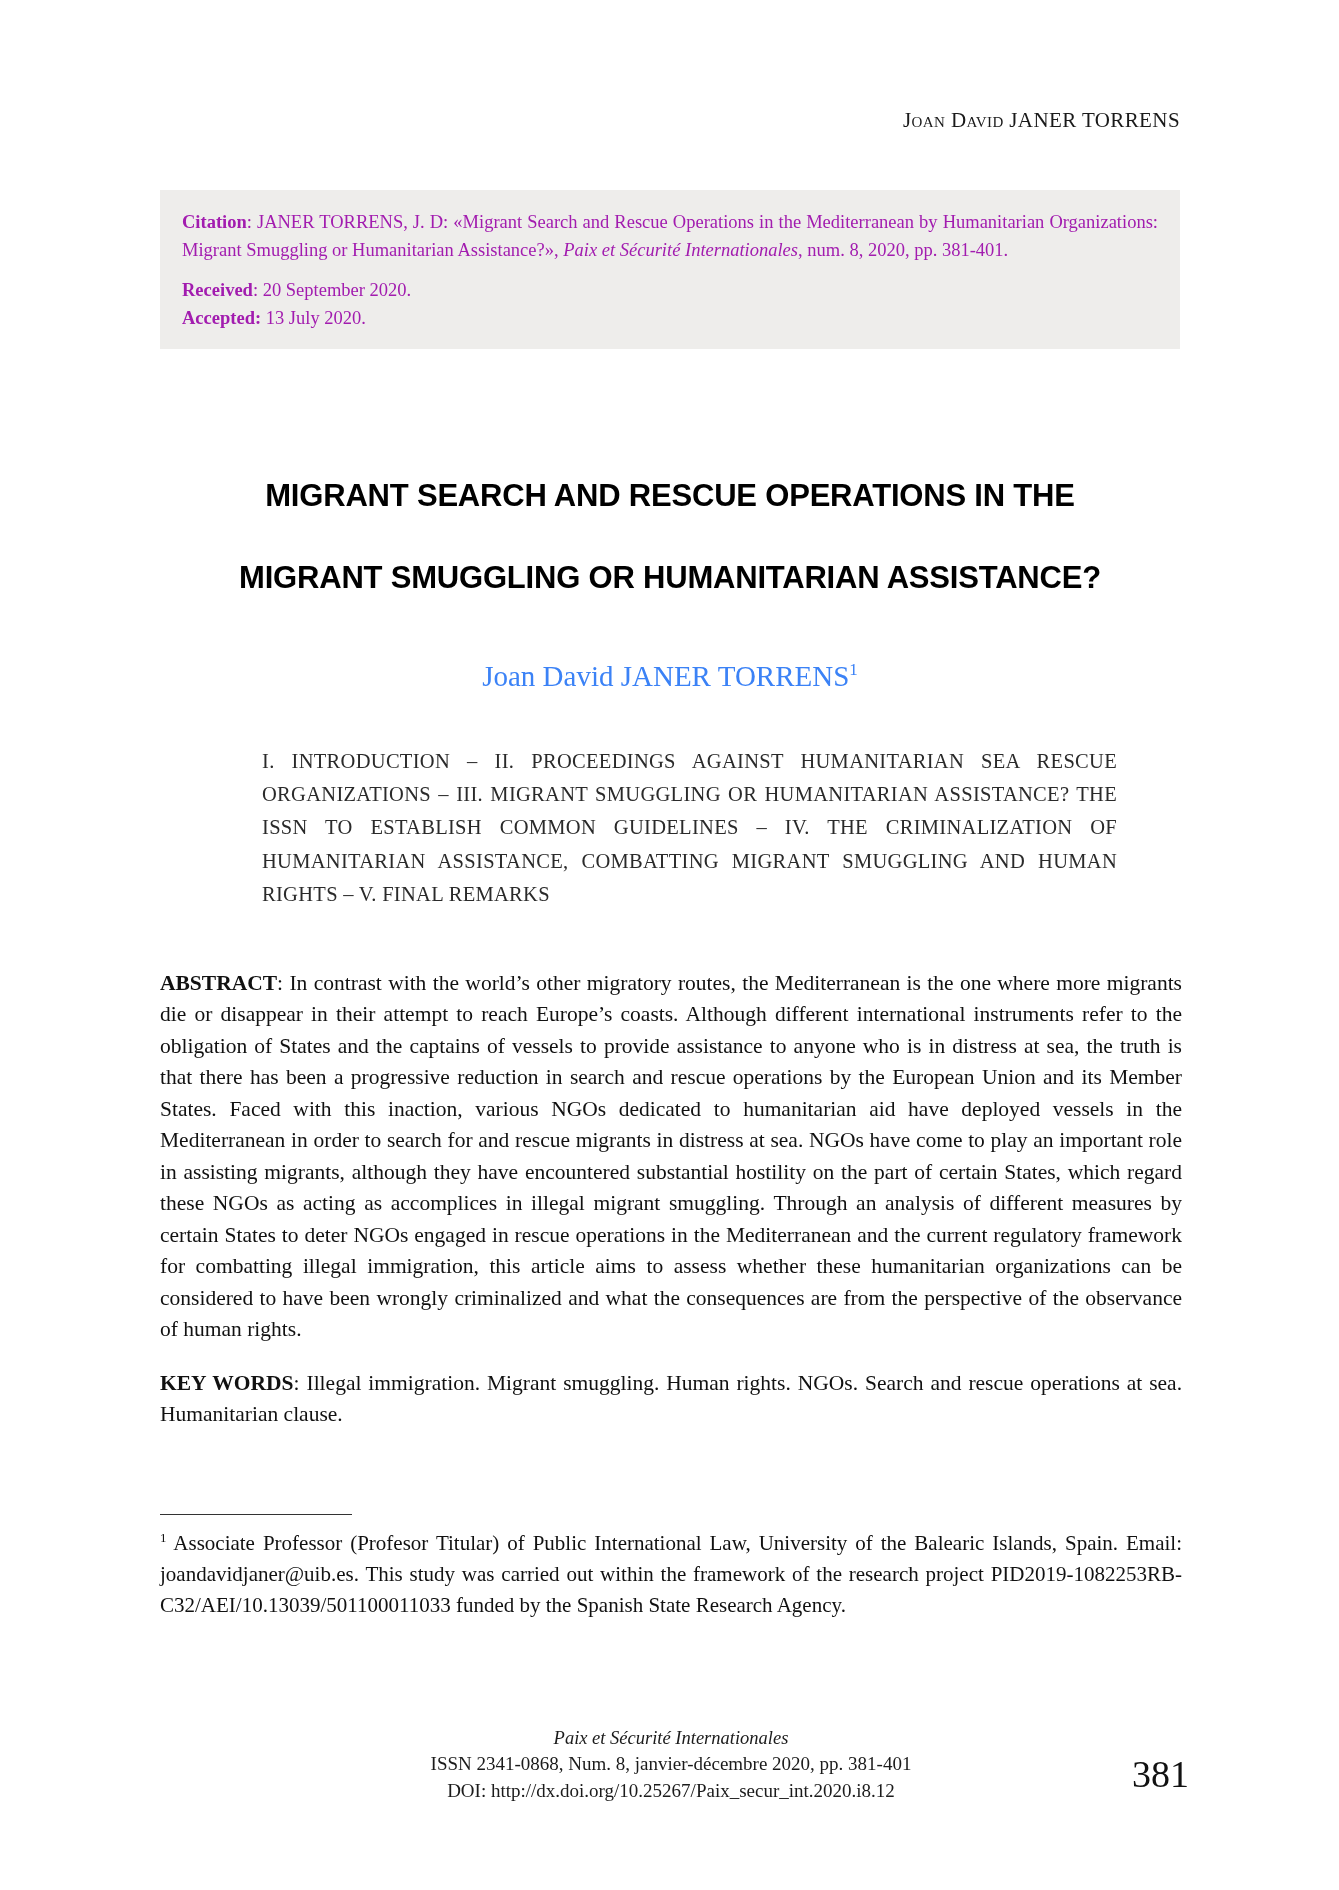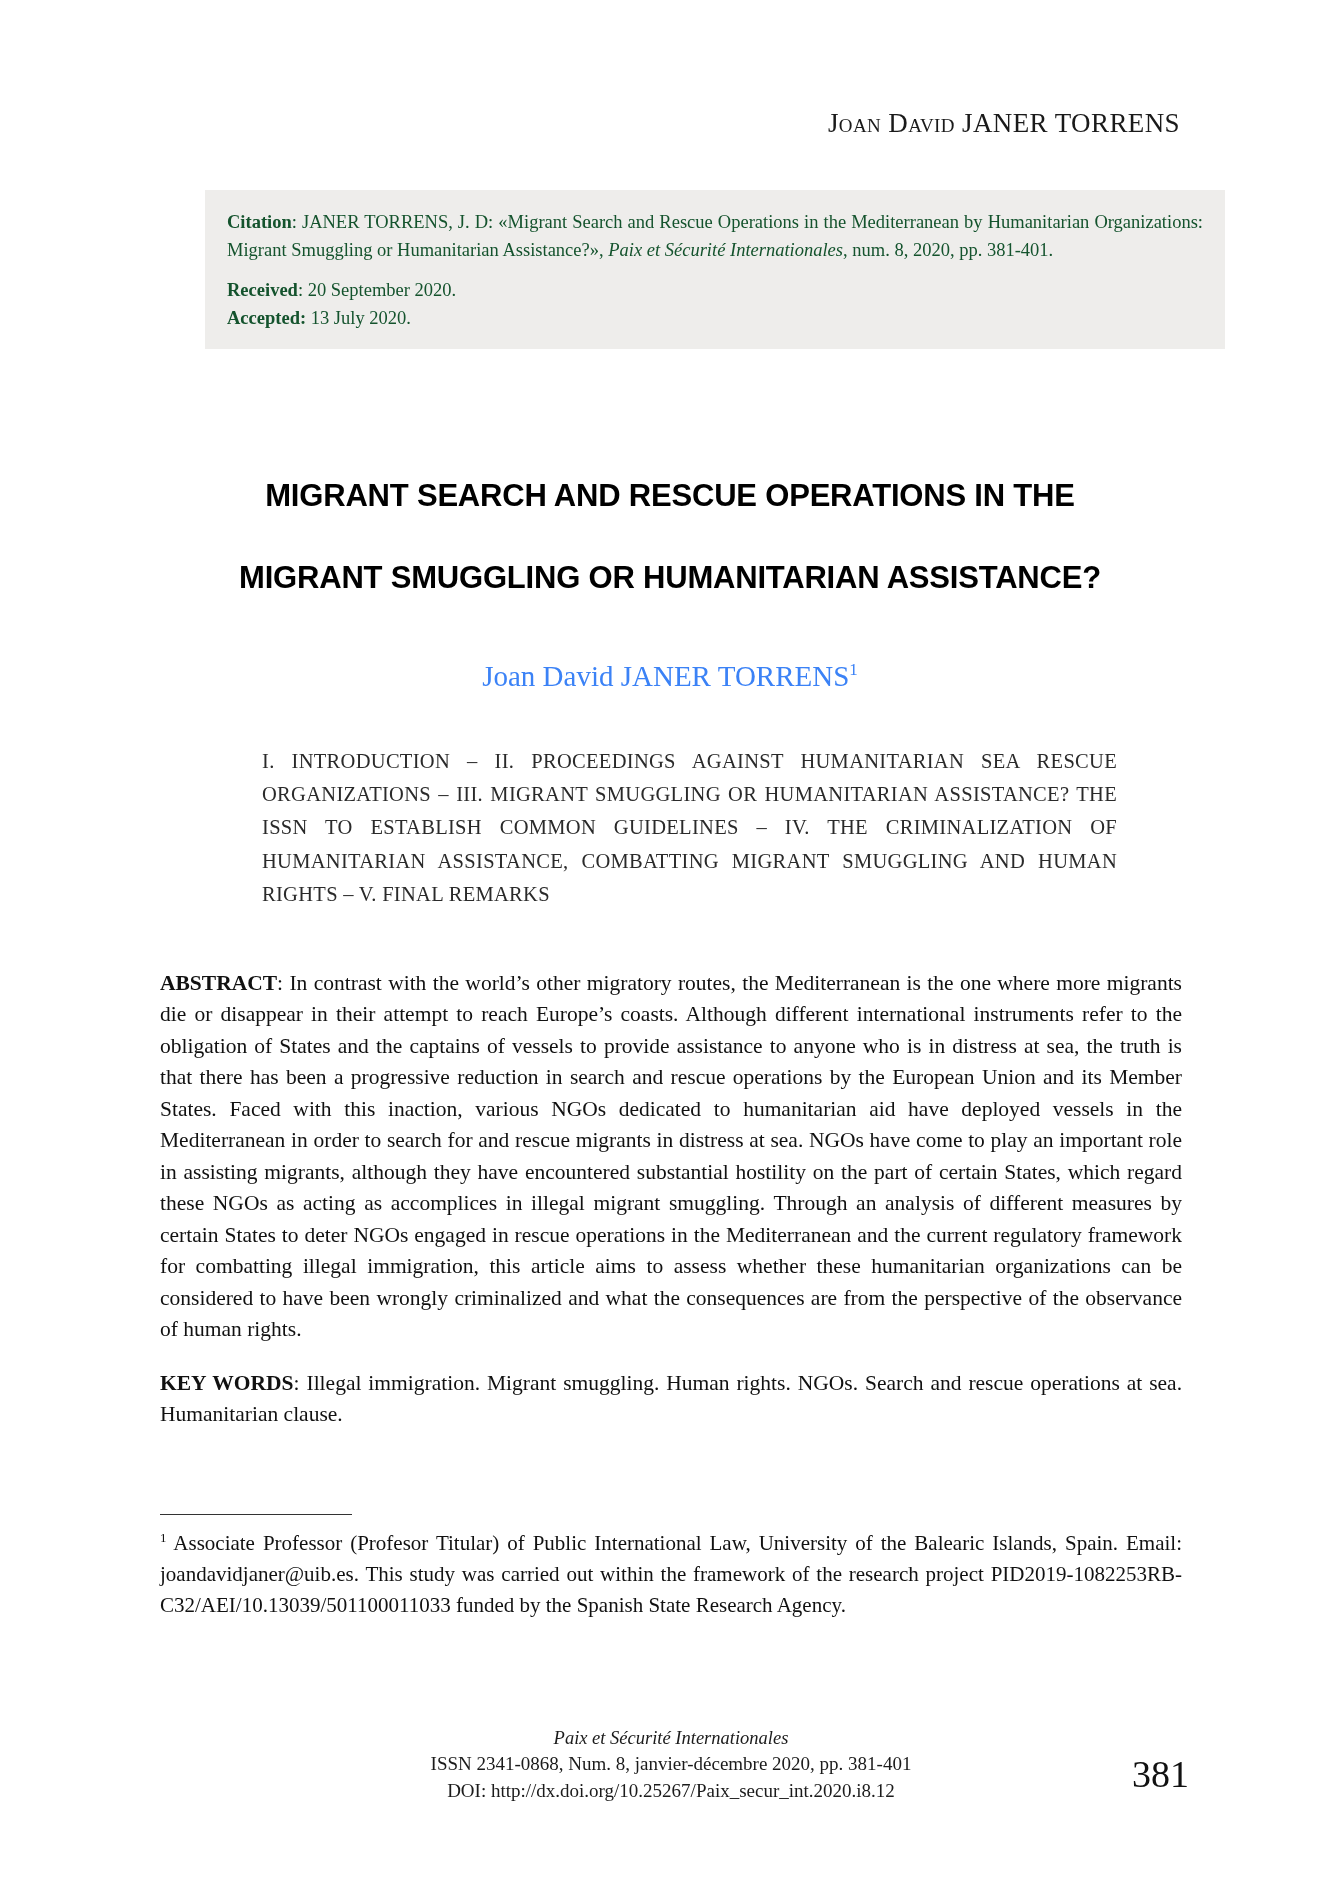--- a/index.html
+++ b/index.html
@@ -23,39 +23,38 @@
     box-sizing: border-box;
   }
 
   
   .running-head {
     position: absolute;
     top: 108px;
     left: 160px;
     width: 1020px;
     text-align: right;
-    font-size: 27px;
+    font-size: 21px;
     letter-spacing: 0.4px;
     font-variant: small-caps;
     color: #1a1a1a;
   }
 
   
   .citation-box {
     position: absolute;
     top: 190px;
     left: 160px;
     width: 1020px;
     background: #eeedeb;
     padding: 18px 22px 16px 22px;
     box-sizing: border-box;
     font-size: 18.5px;
     line-height: 1.52;
-    color: #14532d;
-    margin-left: 45px;
+    color: #a21caf;
   }
   .citation-line {
     text-align: justify;
     margin: 0;
   }
   .citation-dates {
     margin-top: 13px;
   }
   .citation-dates div { margin: 0; line-height: 1.5; }
   .bold { font-weight: bold; }

